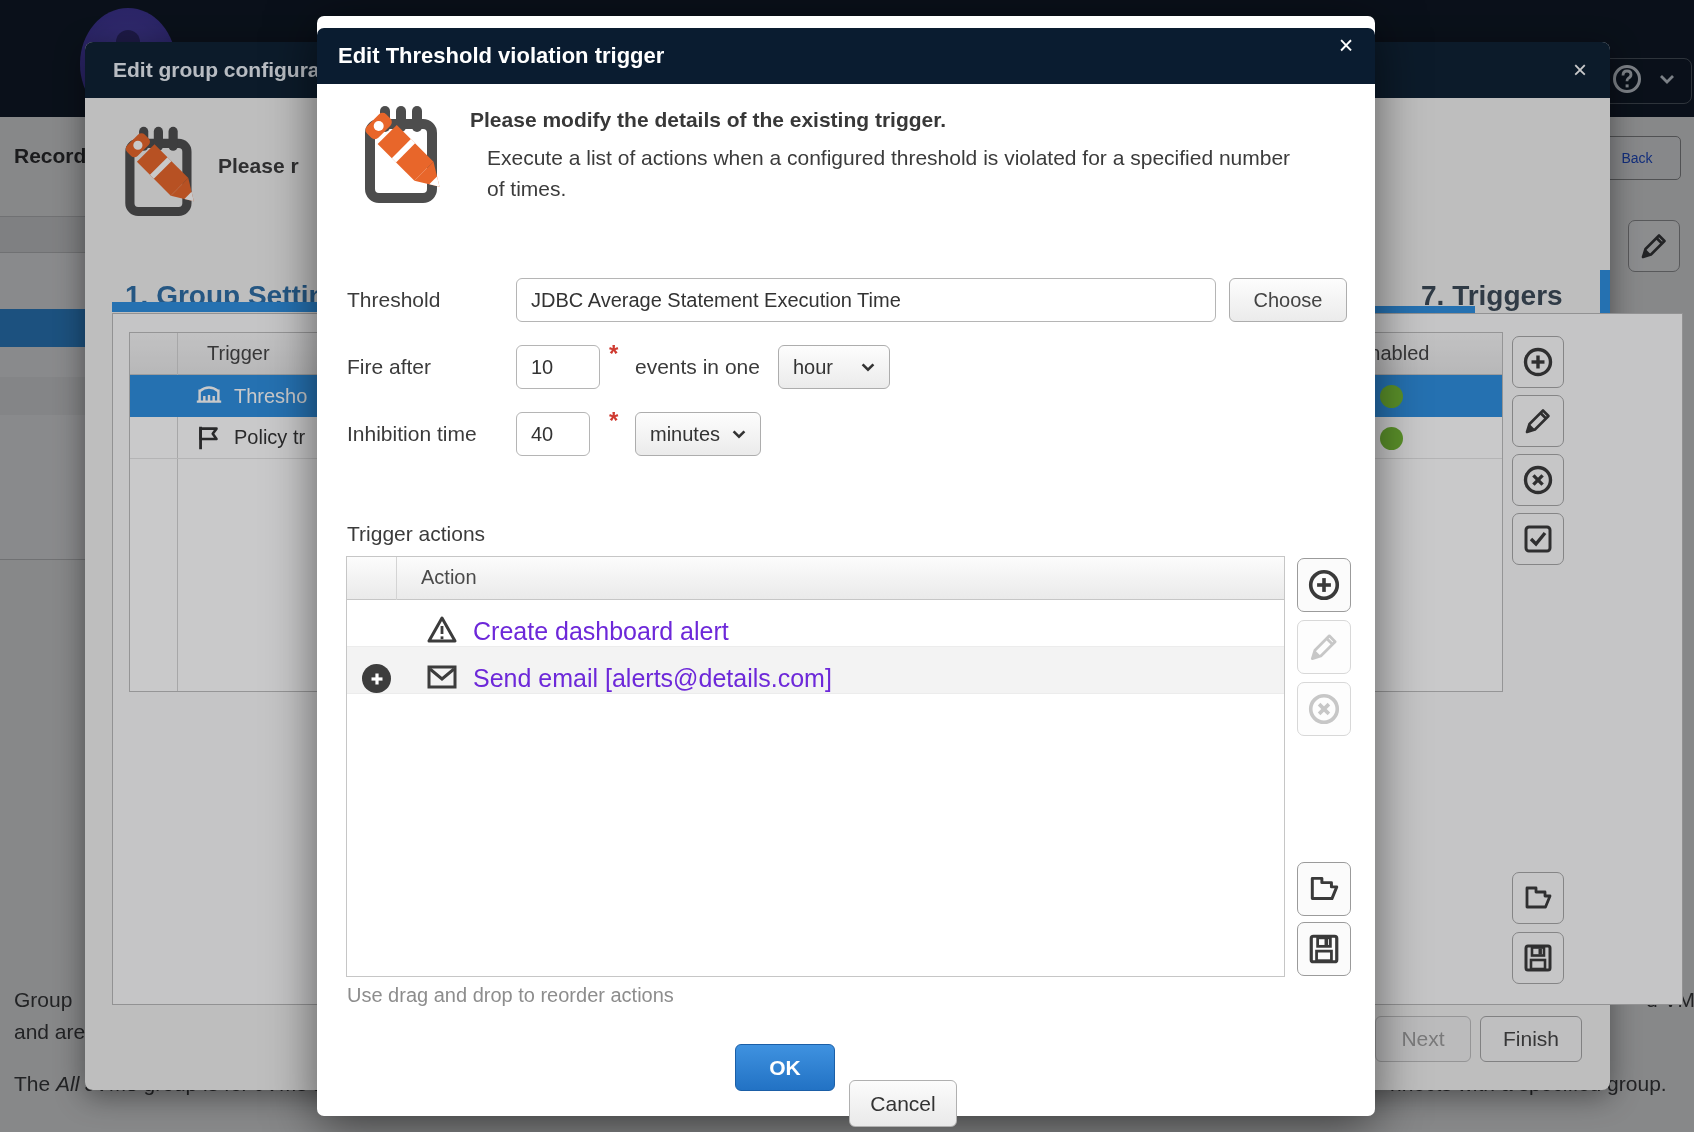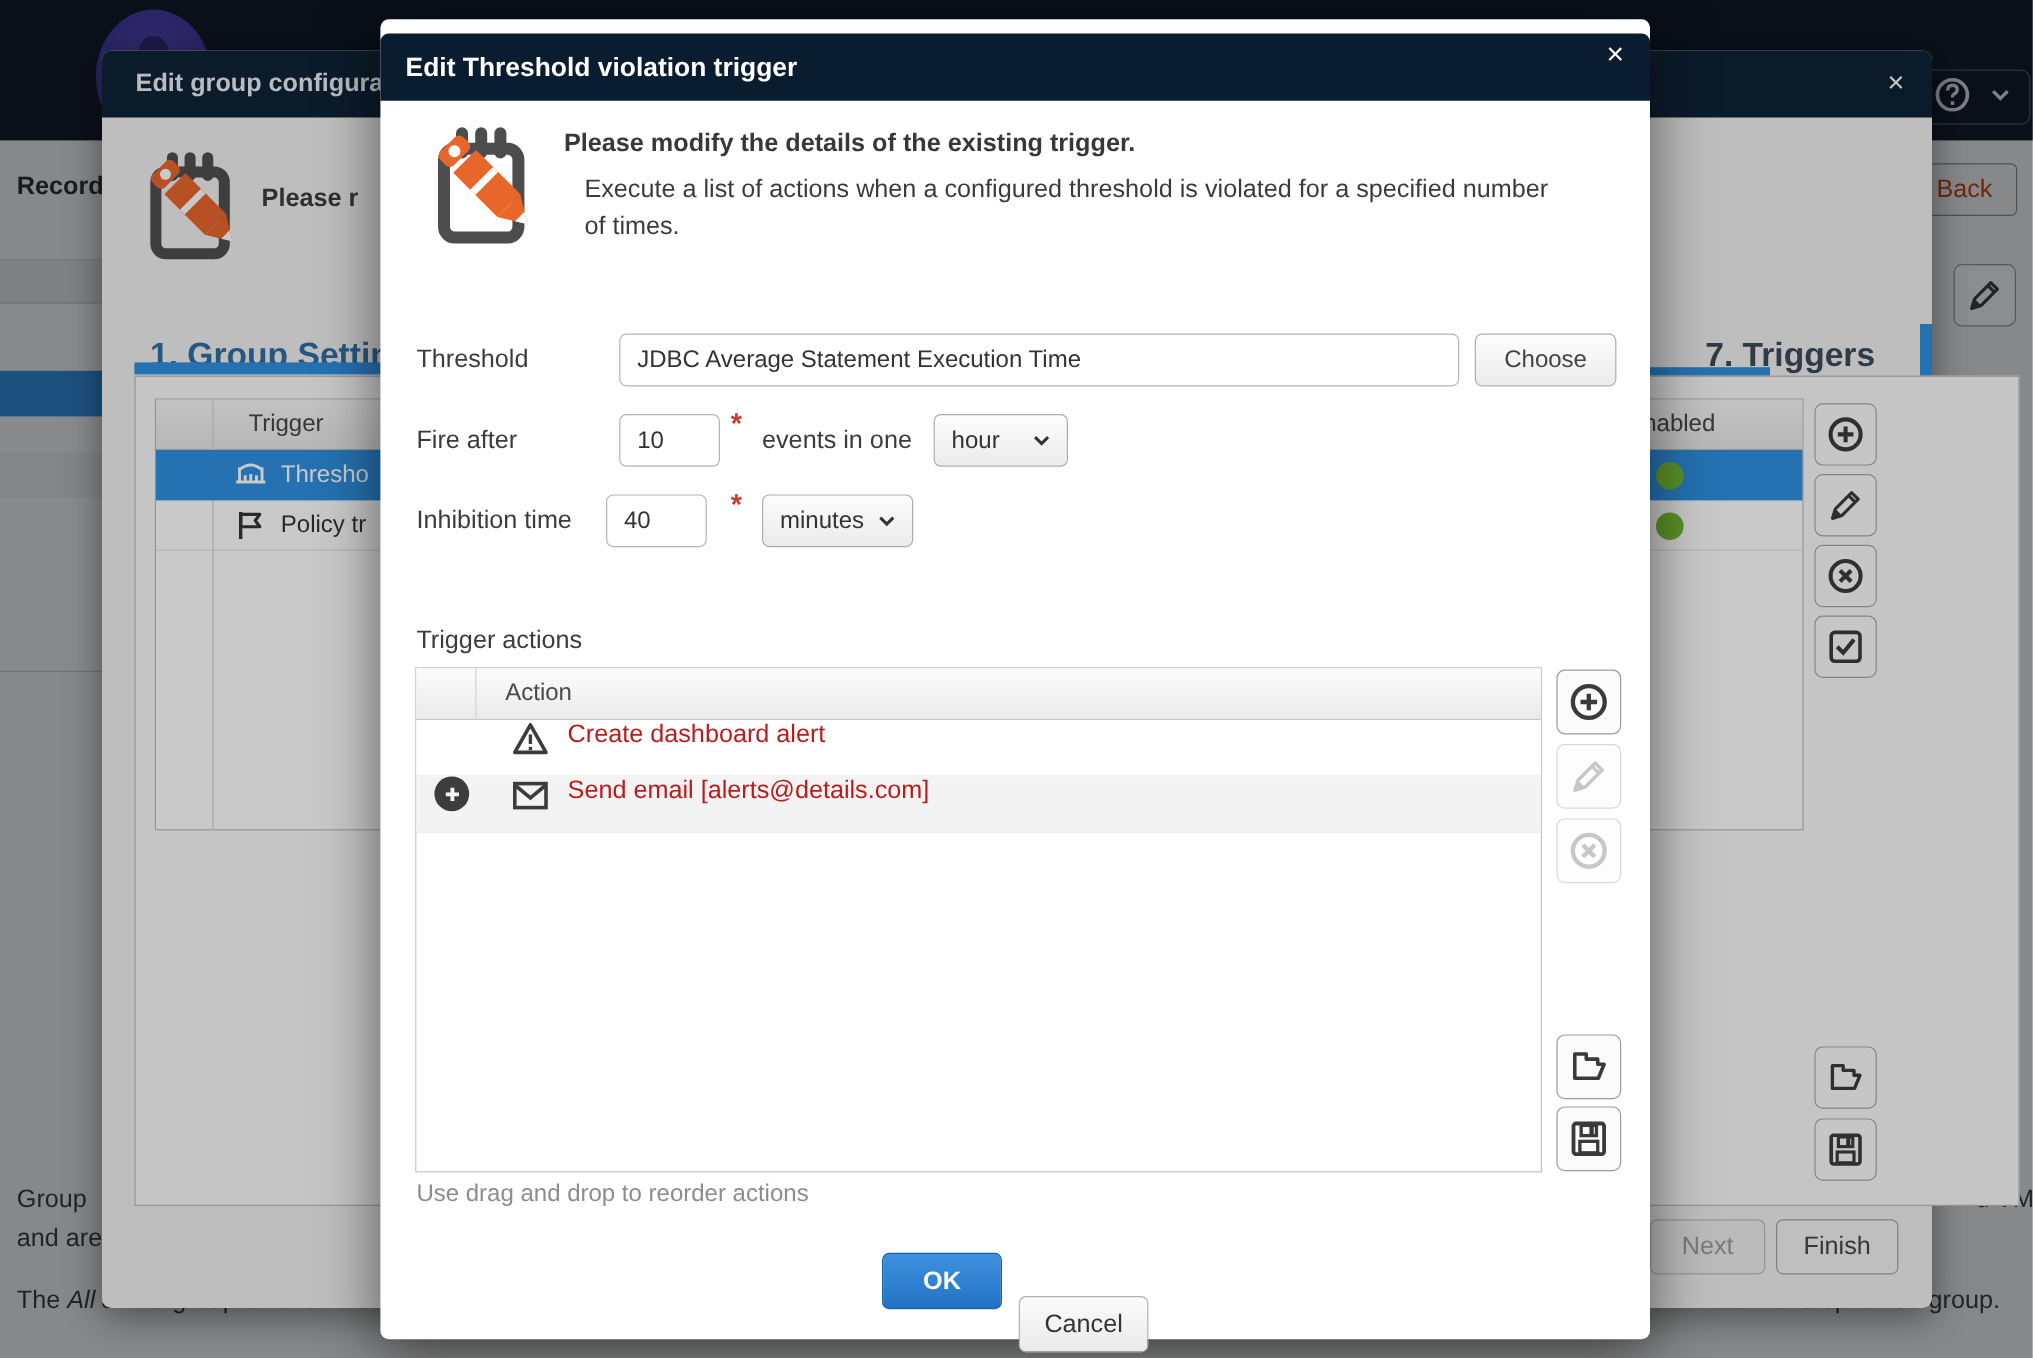--- a/index.html
+++ b/index.html
@@ -13,21 +13,21 @@
   #app-layer { position:absolute; inset:0; background:#f2f2f1; }
   .app-header { position:absolute; left:0; top:0; width:1694px; height:117px; background:#0d1826; }
   .app-logo { position:absolute; left:80px; top:8px; width:96px; height:112px; border-radius:50%;
     background:radial-gradient(circle at 50% 42%, #5a4fc9 0%, #483bb0 60%, #3f34a0 100%); }
   .app-logo-inner { position:absolute; left:36px; top:22px; width:24px; height:58px; border-radius:12px;
     background:rgba(20,18,60,.55); }
   .help-group { position:absolute; left:1596px; top:58px; width:96px; height:46px;
     border:1px solid rgba(255,255,255,.28); border-radius:8px; display:flex; align-items:center;
     justify-content:space-evenly; color:#dfe5ec; }
   .back-btn { position:absolute; left:1593px; top:136px; width:88px; height:44px; background:#f2f2f2;
-    border:1px solid #8f8f8f; border-radius:5px; font-size:21px; color:#c2410c;
+    border:1px solid #8f8f8f; border-radius:5px; font-size:14px; color:#1d4ed8;
     display:flex; align-items:center; justify-content:center; }
   .record-label { position:absolute; left:14px; top:144px; font-size:21px; font-weight:700; color:#2c2c2c; }
   .icon-btn-app { position:absolute; width:52px; height:52px; border:1px solid #9d9d9d; border-radius:7px;
     background:#fbfbfb; display:flex; align-items:center; justify-content:center; color:#3a3a3a; }
   .app-table-frag { position:absolute; left:0; top:216px; width:86px; height:344px; background:#f6f6f6;
     border-top:1px solid #c9c9c9; border-bottom:1px solid #c9c9c9; }
   .app-table-frag .hdr { position:absolute; left:0; top:0; width:86px; height:36px; background:#e4e4e4; border-bottom:1px solid #c9c9c9; }
   .app-table-frag .row-b { position:absolute; left:0; top:92px; width:86px; height:38px; background:#2e8fdf; }
   .app-table-frag .row-g { position:absolute; left:0; top:160px; width:86px; height:38px; background:#ececec; }
   .app-bottom-text { font-size:21px; color:#3a3a3a; position:absolute; white-space:nowrap; }
@@ -84,21 +84,21 @@
     display:flex; align-items:center; justify-content:center; }
   .tm-select { position:absolute; height:44px; border:1px solid #adadad; border-radius:6px;
     background:linear-gradient(#fdfdfd,#ebebeb); font-size:20px; color:#333;
     display:flex; align-items:center; justify-content:space-between; padding:0 12px 0 14px; }
   .req { position:absolute; color:#cf3a30; font-size:24px; font-weight:700; }
   .tm-actions-title { position:absolute; left:30px; top:506px; font-size:21px; color:#3b3b3b; }
   .tm-table { position:absolute; left:29px; top:540px; width:939px; height:421px; border:1px solid #c6c6c6; background:#fff; }
   .tm-th { position:absolute; left:0; top:0; width:100%; height:43px; background:linear-gradient(#fcfcfc,#eaeaea); border-bottom:1px solid #c6c6c6; }
   .tm-th-div { position:absolute; left:49px; top:0; width:1px; height:43px; background:#d4d4d4; }
   .tm-th-label { position:absolute; left:74px; top:9px; font-size:20px; color:#4a4a4a; }
-  .tm-row { position:absolute; left:0; width:100%; height:47px; display:flex; align-items:flex-start; font-size:21px; color:#b91c1c; }
+  .tm-row { position:absolute; left:0; width:100%; height:47px; display:flex; align-items:flex-end; font-size:25px; color:#6d28d9; }
   .tm-row .aicon { margin-left:79px; margin-right:15px; display:flex; color:#3c3c3c; }
   .plus-badge { position:absolute; left:15px; width:29px; height:29px; border-radius:50%; background:#3d3d3d;
     display:flex; align-items:center; justify-content:center; }
   .tm-side-btn { position:absolute; left:980px; width:54px; height:54px; border-radius:7px; background:#fbfbfb;
     border:1px solid #9b9b9b; color:#3a3a3a; display:flex; align-items:center; justify-content:center; cursor:pointer; }
   .tm-side-btn.disabled { border-color:#d8d8d8; color:#c7c7c7; background:#fdfdfd; }
   .tm-hint { position:absolute; left:30px; top:968px; font-size:20px; color:#8d8d8d; }
   .ok-btn { position:absolute; left:418px; top:1028px; width:100px; height:47px; border-radius:6px;
     background:linear-gradient(#3f92e0,#2272c4); border:1px solid #1b5fa7; color:#fff; font-size:21px; font-weight:700;
     display:flex; align-items:center; justify-content:center; cursor:pointer; }
@@ -351,21 +351,21 @@
   <span class="req" style="left:292px; top:324px;">*</span>
   <div class="tm-label" style="left:318px; top:339px;">events in one</div>
   <div class="tm-select" style="left:461px; top:329px; width:112px;">
     <span>hour</span>
     <svg width="18" height="18" viewBox="0 0 20 20">
         <use href="#ic-chevron"></use>
       </svg>
   </div>
 
   <div class="tm-label" style="left:30px; top:406px;">Inhibition time</div>
-  <input class="tm-input" style="left: 188px; top: 396px; width: 84px;" value="40">
+  <input class="tm-input" style="left: 199px; top: 396px; width: 74px;" value="40">
   <span class="req" style="left:292px; top:391px;">*</span>
   <div class="tm-select" style="left:318px; top:396px; width:126px;">
     <span>minutes</span>
     <svg width="18" height="18" viewBox="0 0 20 20">
         <use href="#ic-chevron"></use>
       </svg>
   </div>
 
   <div class="tm-actions-title">Trigger actions</div>
   <div class="tm-table">

